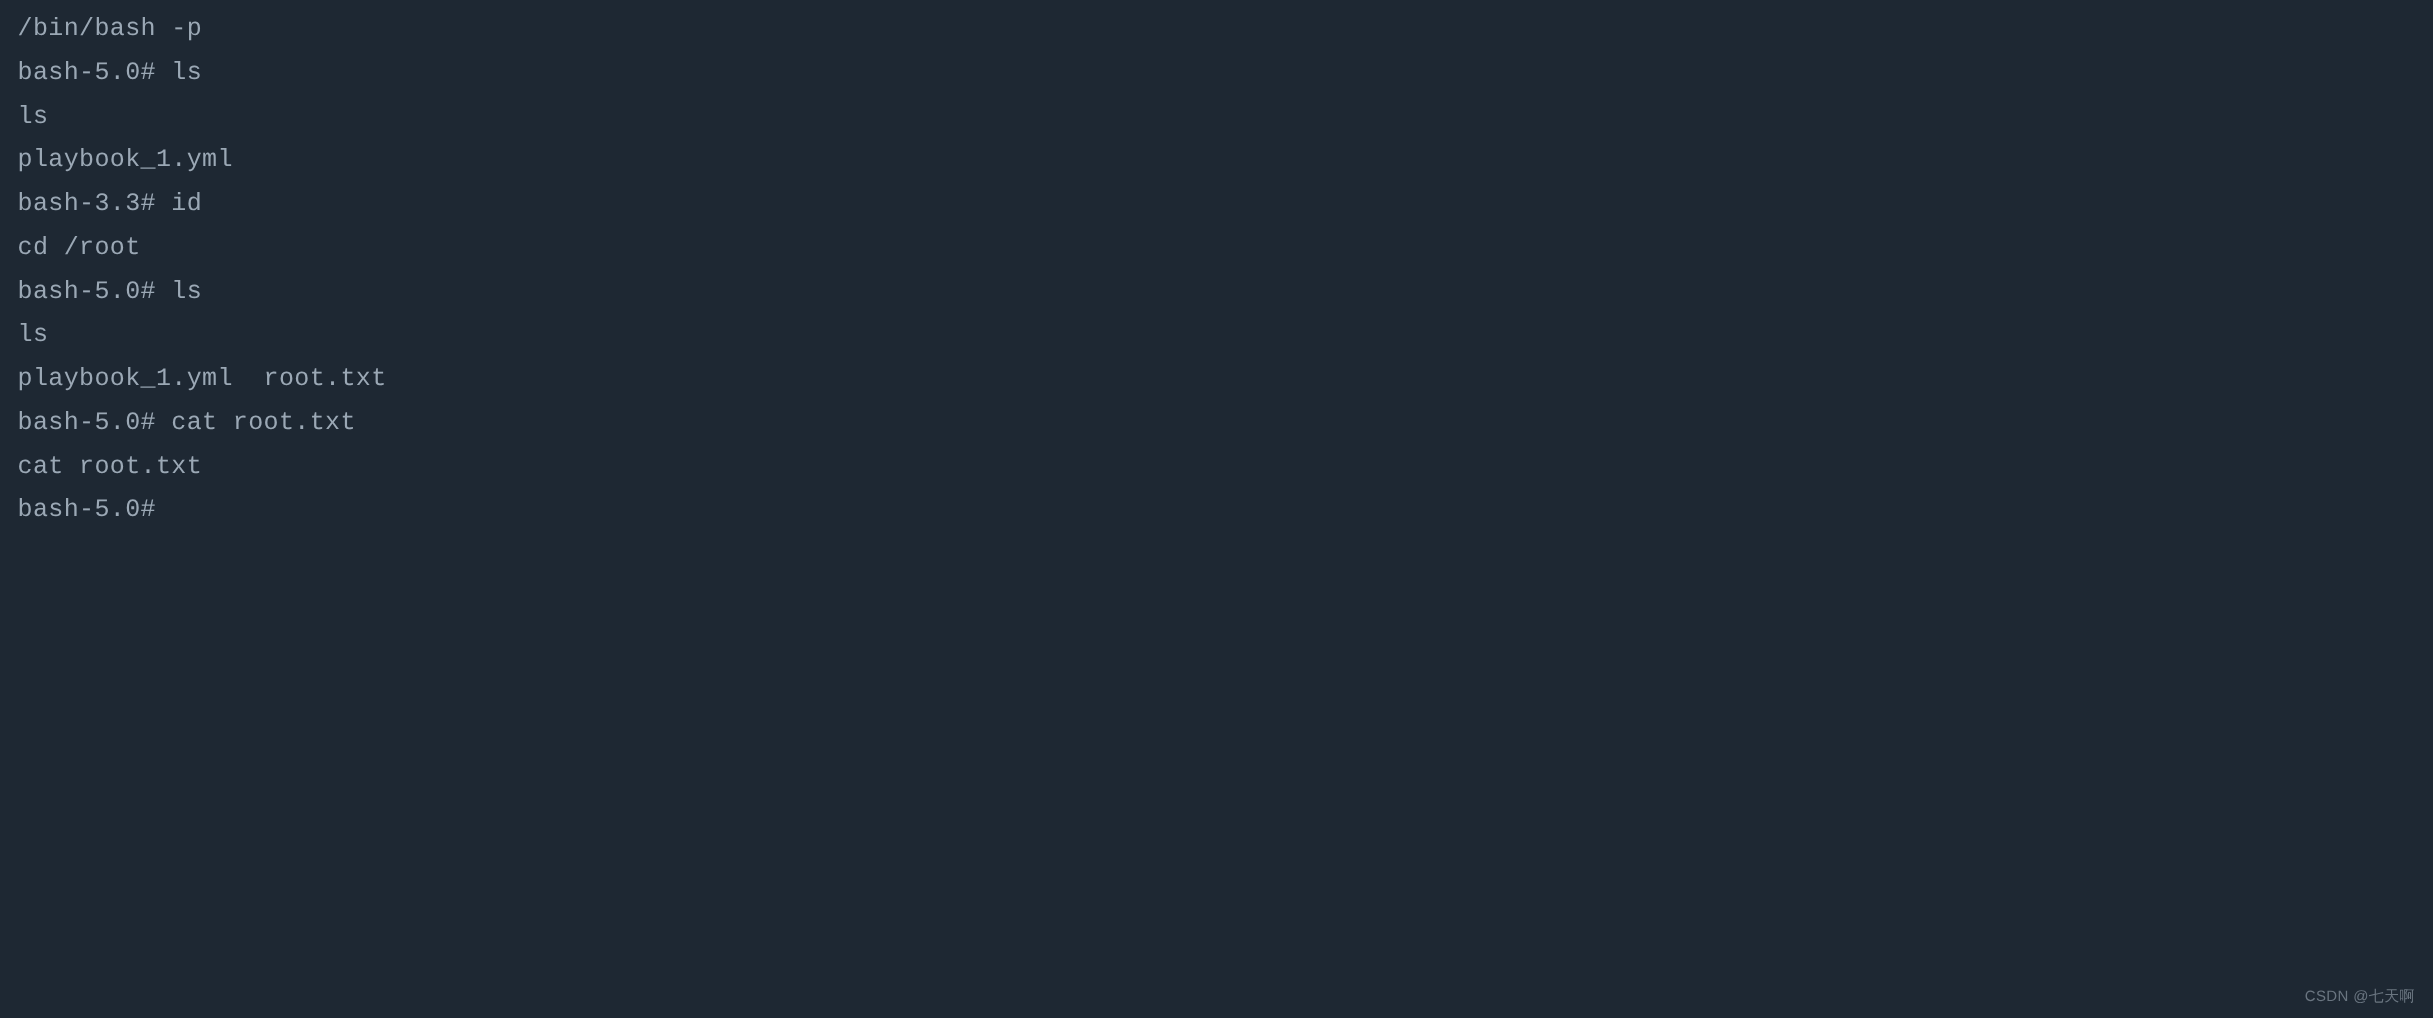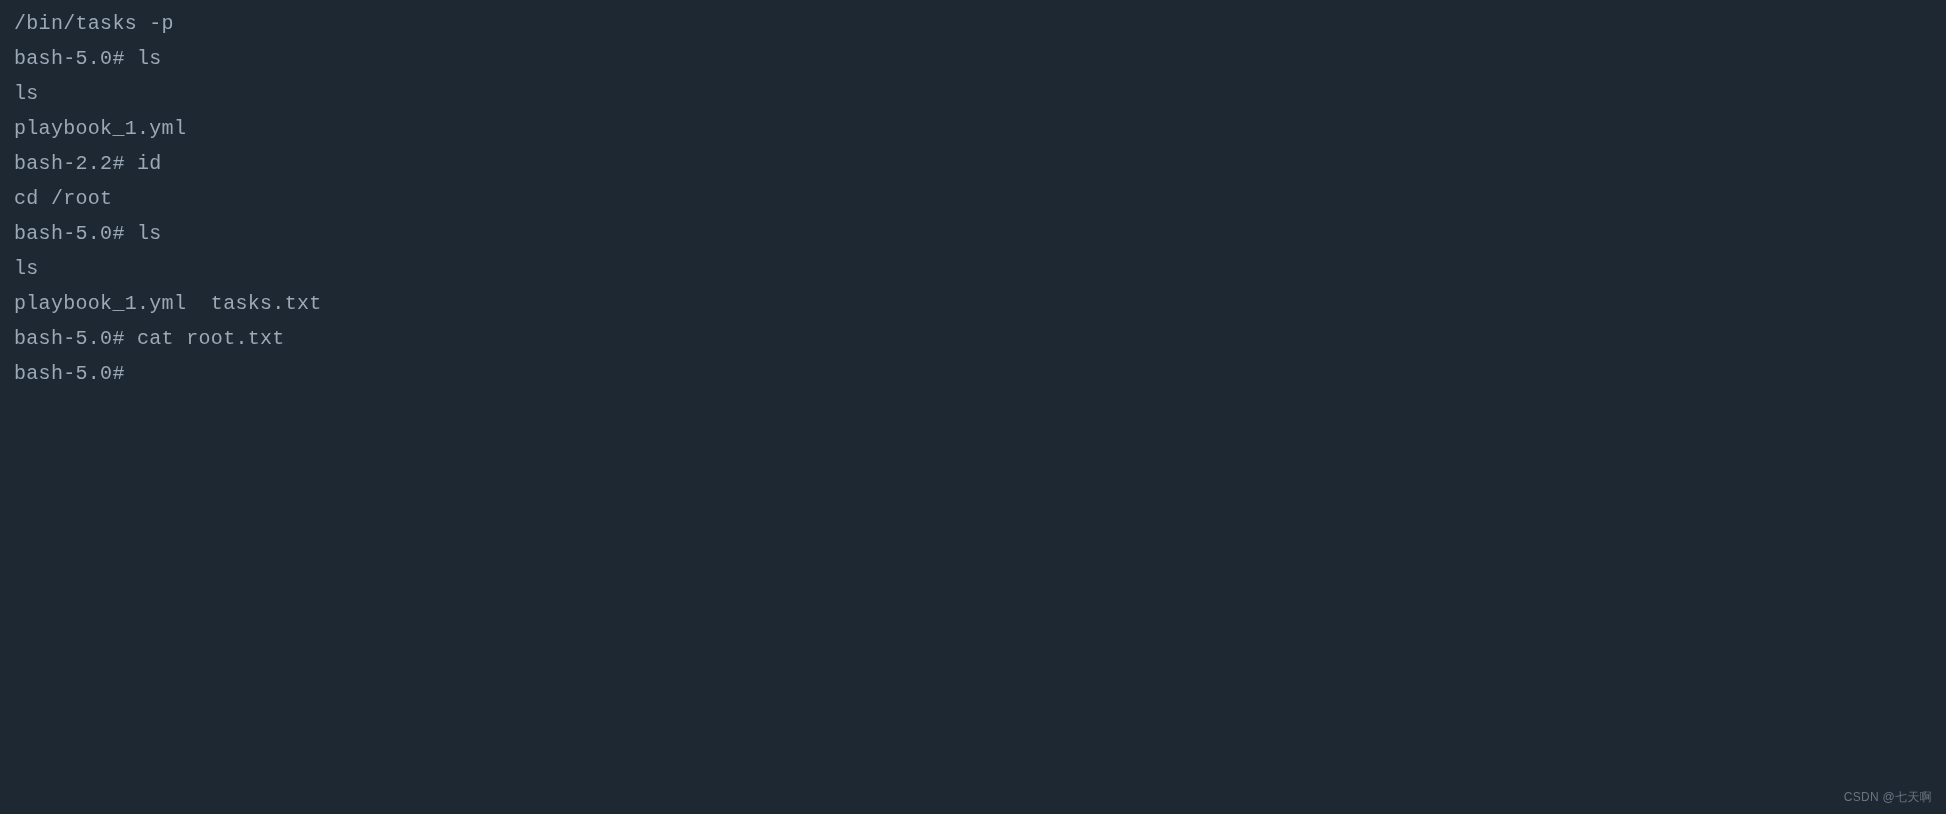--- a/index.html
+++ b/index.html
@@ -30,26 +30,27 @@
       font-size: 12px;
       color: #6a7580;
       font-family: sans-serif;
       margin-top: 36px;
     }
   </style>
 </head>
 <body>
 
 <div>
-  <div class="line">/bin/tasks -p</div>
+  <div class="line">/bin/bash -p</div>
   <div class="line">bash-5.0# ls</div>
   <div class="line">ls</div>
   <div class="line">playbook_1.yml</div>
-  <div class="line">bash-2.2# id</div>
+  <div class="line">bash-3.3# id</div>
   <div class="line">cd /root</div>
   <div class="line">bash-5.0# ls</div>
   <div class="line">ls</div>
-  <div class="line">playbook_1.yml  tasks.txt</div>
+  <div class="line">playbook_1.yml  root.txt</div>
   <div class="line">bash-5.0# cat root.txt</div>
+  <div class="line">cat root.txt</div>
   <div class="line">bash-5.0#</div>
 </div>
 
 <div class="watermark">CSDN @七天啊</div>
 
 </body></html>

